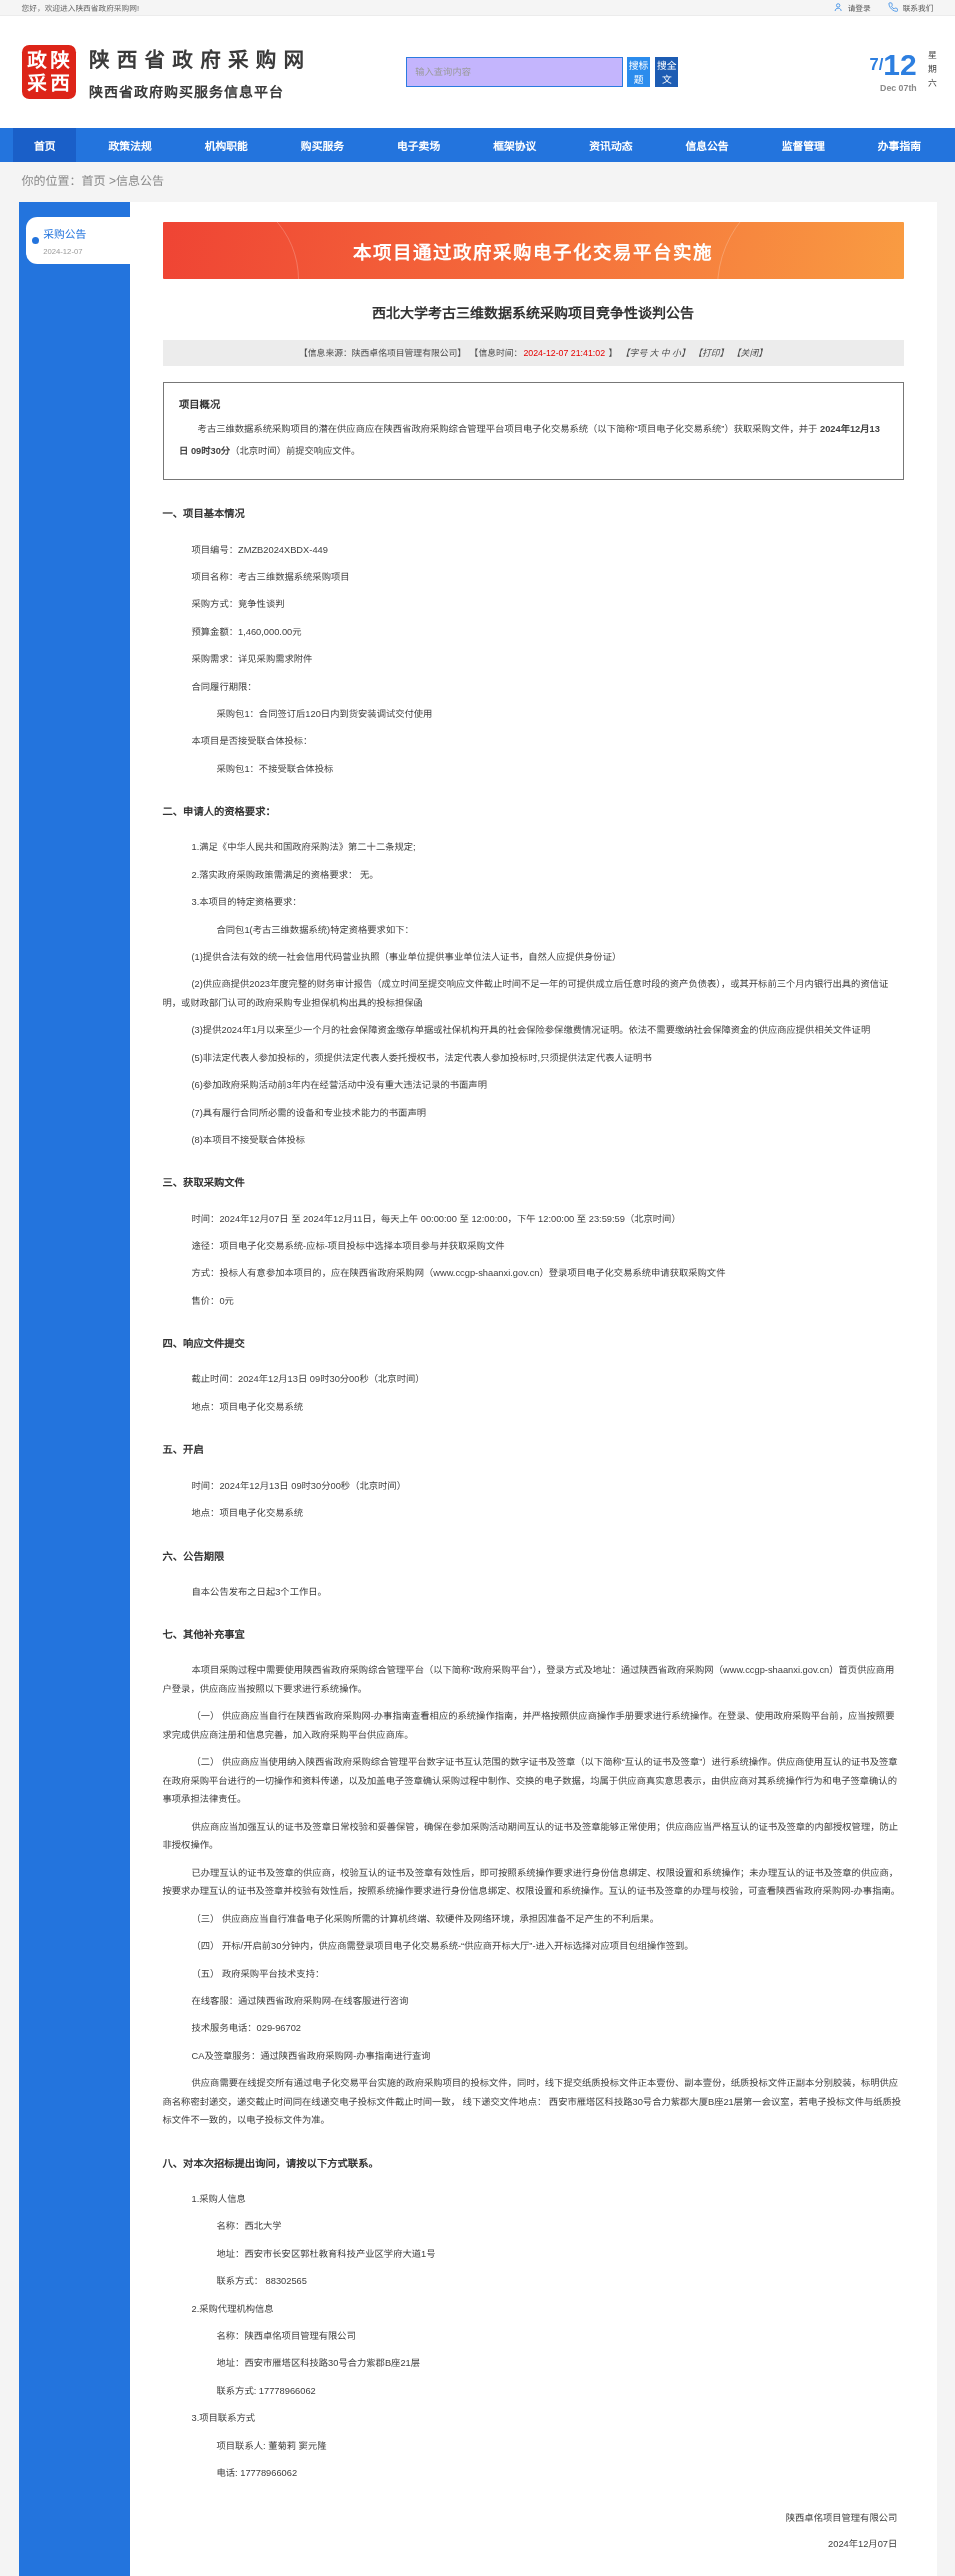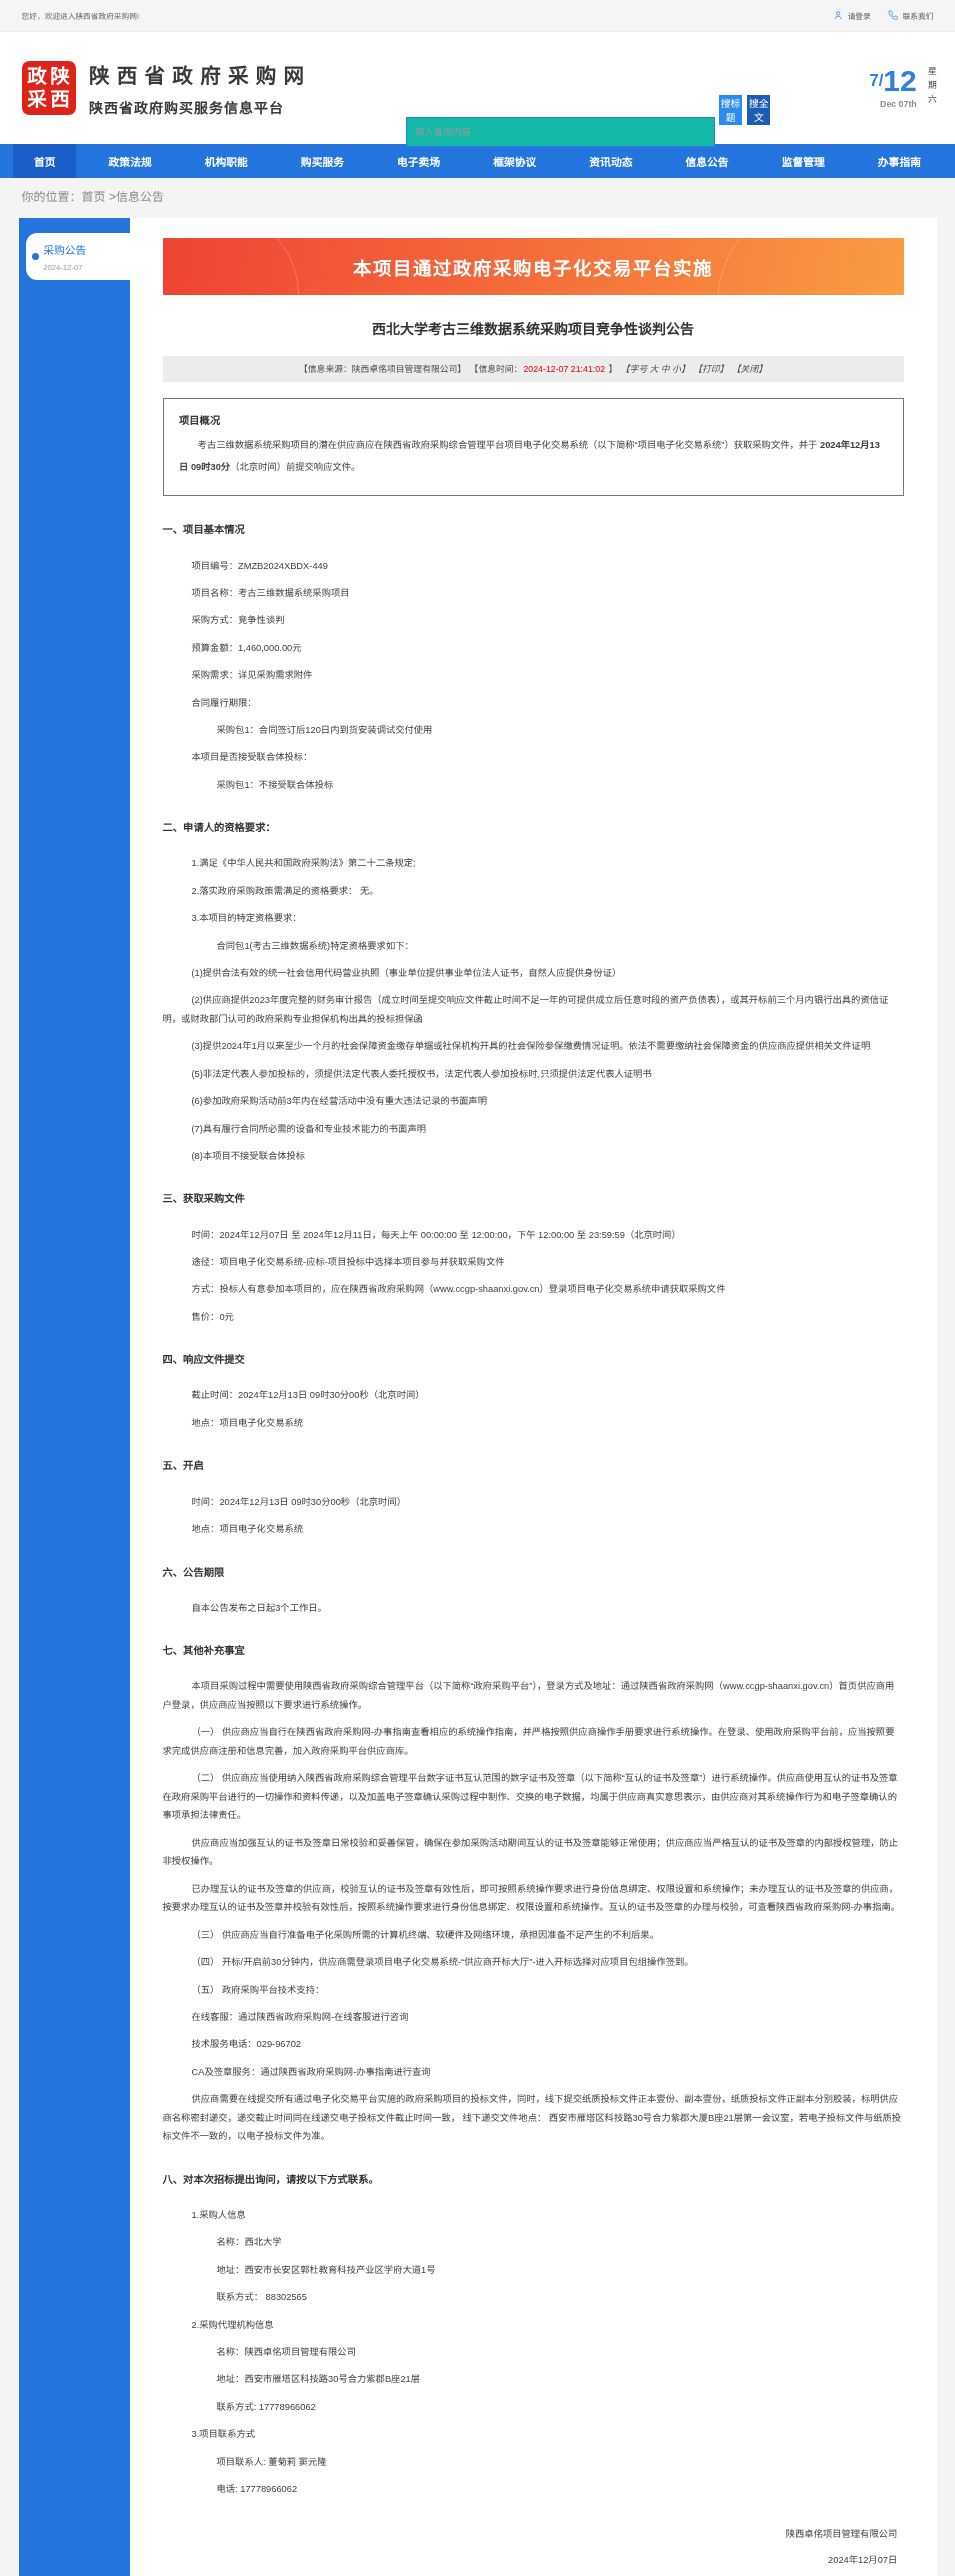--- a/index.html
+++ b/index.html
@@ -1,37 +1,37 @@
 <!DOCTYPE html>
 <html lang="zh-CN" style="font-size:8.2px"><head>
 <meta charset="utf-8">
 <style>
   * { box-sizing: border-box; margin: 0; padding: 0; }
   body {
     width: 955px; margin: 0 auto; background: #f4f4f4;
     font-family: "Liberation Sans", "DejaVu Sans", sans-serif; color: #333;
   }
   
-  .topbar { background: #f5f5f5; border-bottom: 0.5px solid #ececec; height: 32px;
+  .topbar { background: #f5f5f5; border-bottom: 0.5px solid #ececec; height: 16px;
     display: flex; align-items: center; justify-content: space-between; padding: 0 21.6px; }
   .topbar .welcome { font-size: 7.7px; color: #666; }
   .topbar .links { display: flex; align-items: center; gap: 17.5px; }
   .toplink { display: flex; align-items: center; gap: 4.1px; font-size: 7.7px; color: #555; cursor: pointer; }
   .toplink svg { display: block; }
   
   .header { background: #fff; height: 112px; display: flex; align-items: center; padding: 0 21.6px; position: relative; }
   .logo { width: 54px; height: 54px; background: #dd2418; border-radius: 7.2px;
     display: grid; grid-template-columns: 1fr 1fr; place-items: center; padding: 4.1px; flex: none; }
   .logo span { color: #fff; font-size: 19.6px; font-weight: bold; line-height: 1; }
   .site-names { margin-left: 13.4px; }
   .site-title { font-size: 20.6px; font-weight: bold; color: #3a3a3a; letter-spacing: 7.2px; }
   .site-sub { font-size: 14px; font-weight: bold; color: #3a3a3a; margin-top: 7.2px; letter-spacing: 1px; }
   .search-wrap { position: absolute; left: 406px; top: 41px; display: flex; align-items: center; }
-  .search-input { width: 309px; height: 30px; border: 1px solid #2b7be0; font-size: 9.3px;
-    padding: 0 8.2px; color: #333; outline: none; background: #14b8a6; margin-top: 44px; }
+  .search-input { width: 217px; height: 30px; border: 1px solid #2b7be0; font-size: 9.3px;
+    padding: 0 8.2px; color: #333; outline: none; background: #c4b5fd; }
   .search-input::placeholder { color: #9a9a9a; }
   .btn-search { height: 30px; width: 23px; border: none; color: #fff; font-size: 9.8px; cursor: pointer; }
   .btn-title { background: #2b8ced; margin-left: 4.1px; }
   .btn-full { background: #1d5cb3; margin-left: 5.2px; }
   .date-block { position: absolute; right: 16px; top: 32px; display: flex; align-items: flex-start; gap: 9.3px; }
   .date-num { color: #2d7fe0; white-space: nowrap; }
   .d-small { font-size: 16.5px; font-weight: bold; vertical-align: 5.2px; }
   .d-big { font-size: 30px; font-weight: bold; }
   .date-en { font-size: 8.8px; font-weight: bold; color: #8a8a8a; text-align: right; margin-top: 1px; }
   .date-week { writing-mode: vertical-rl; font-size: 8.8px; color: #444; letter-spacing: 5.2px; padding-top: 2.1px; }

